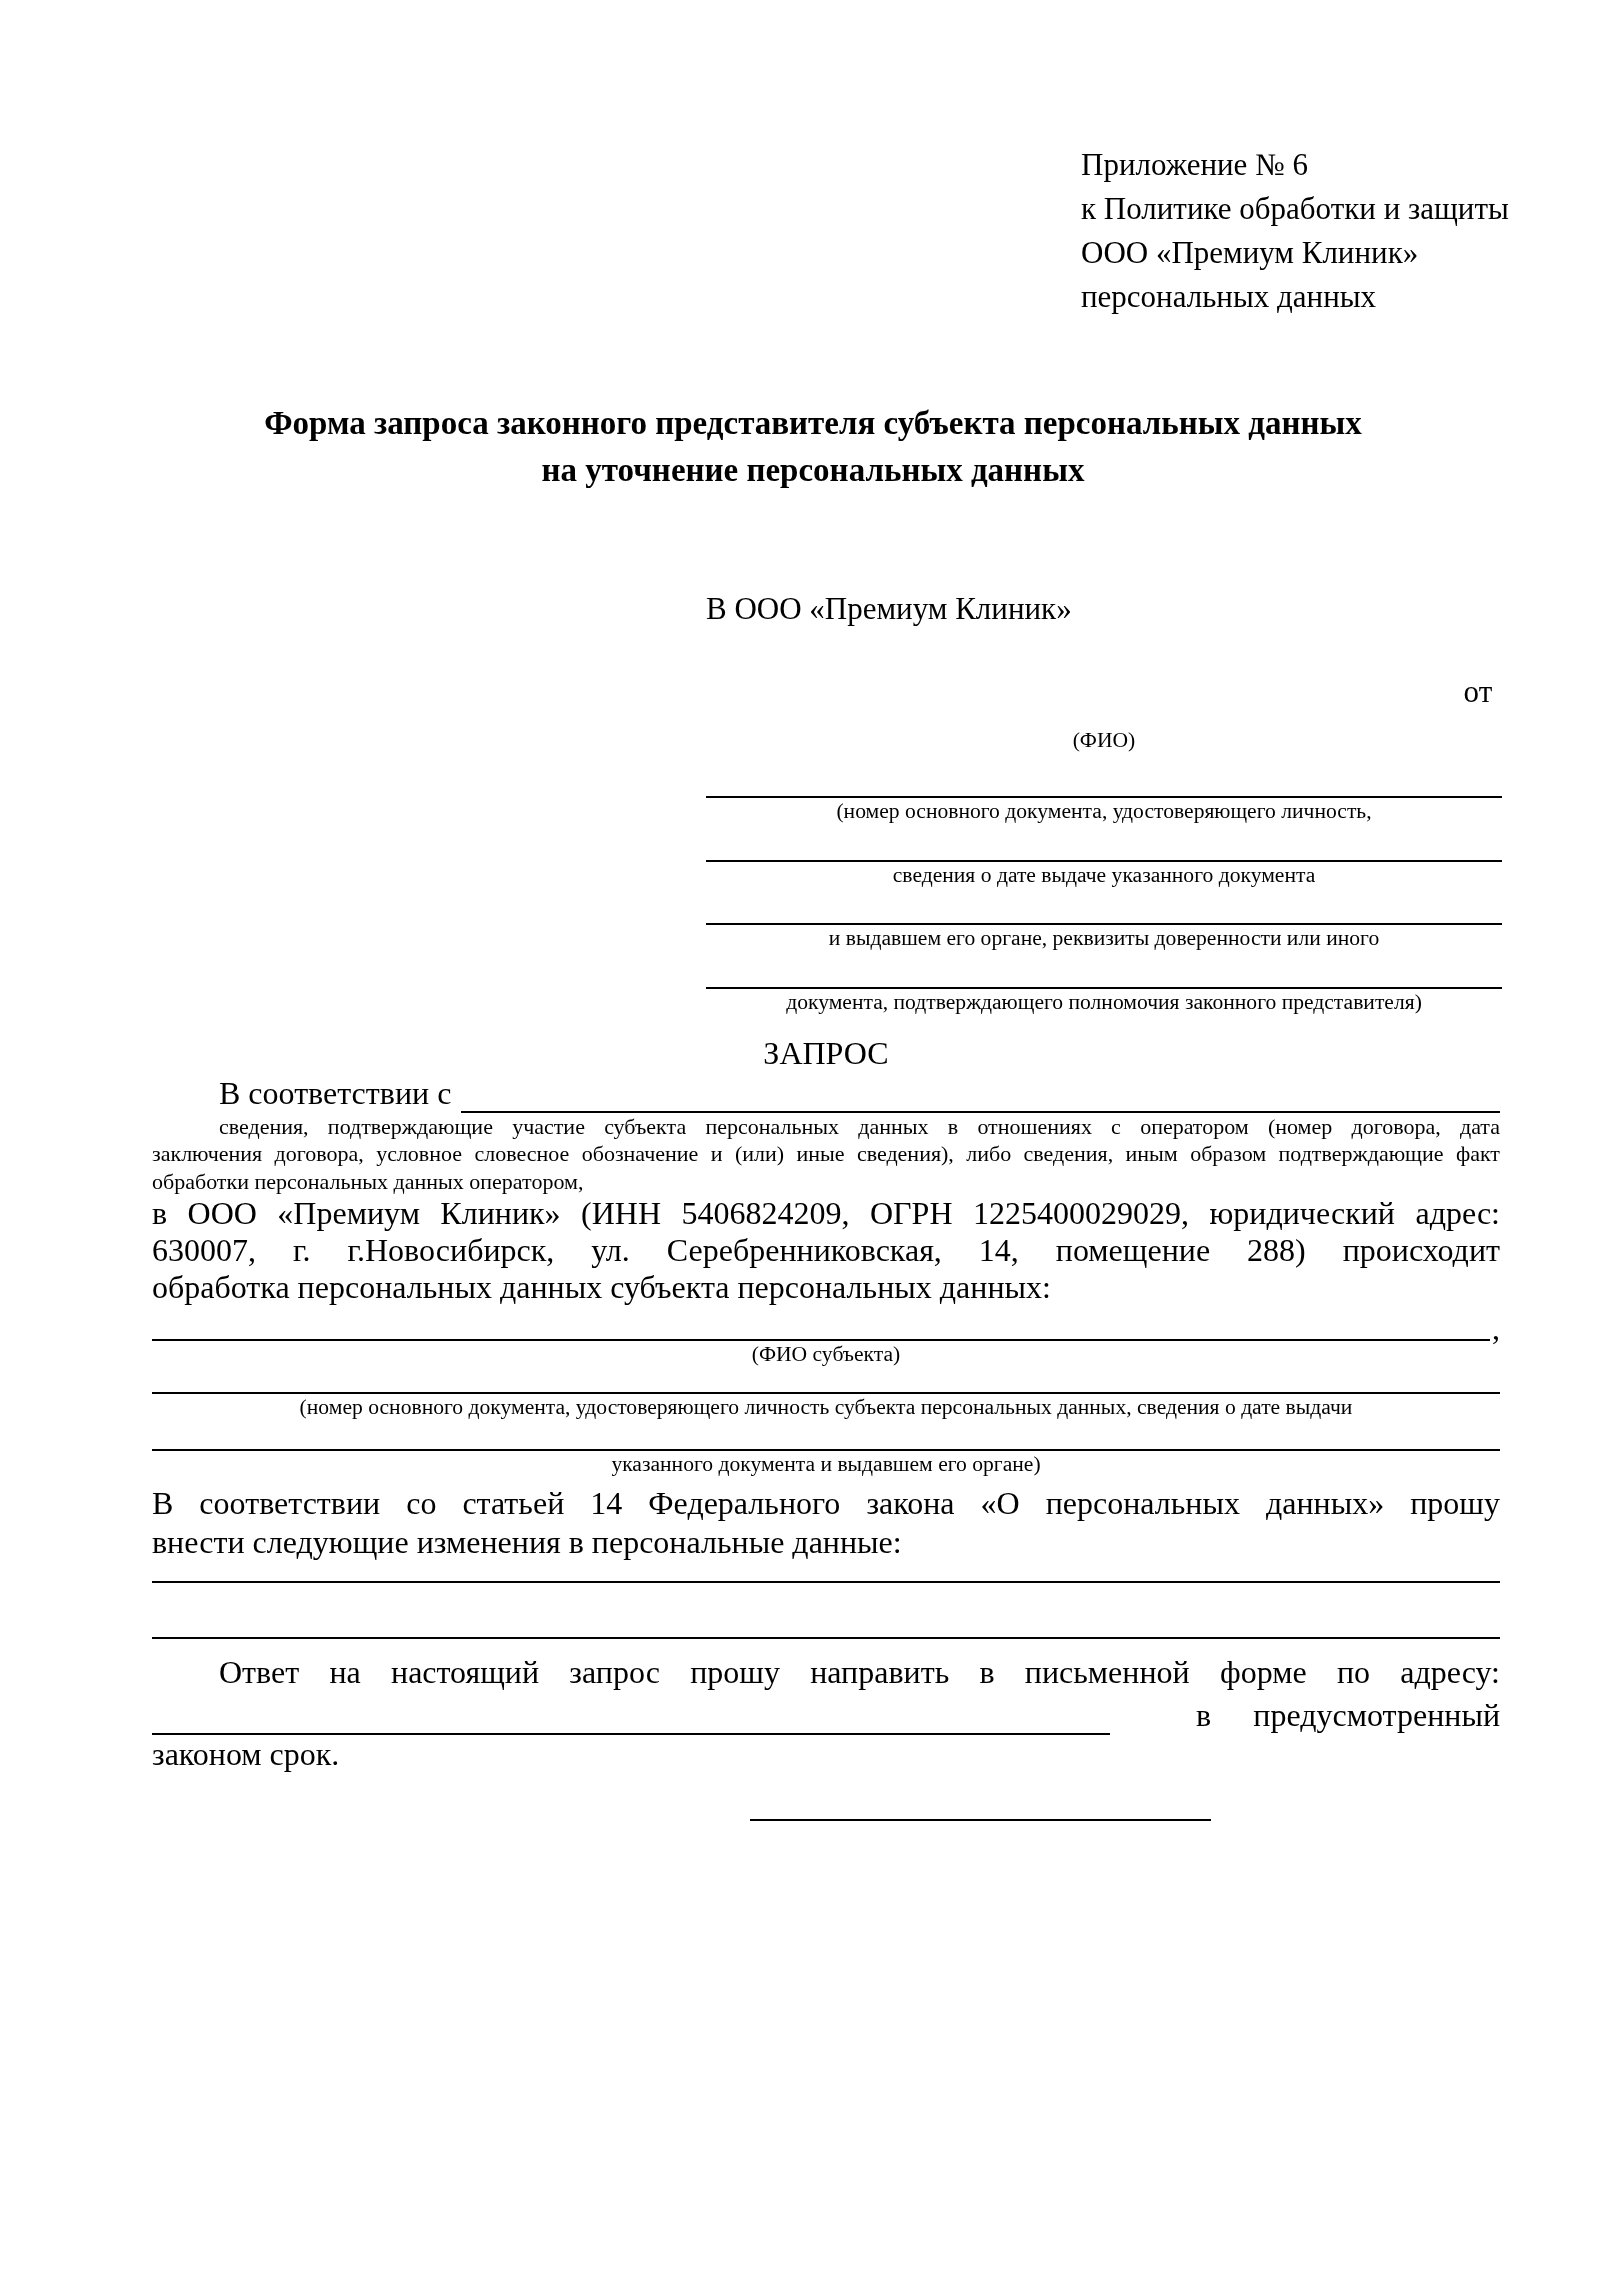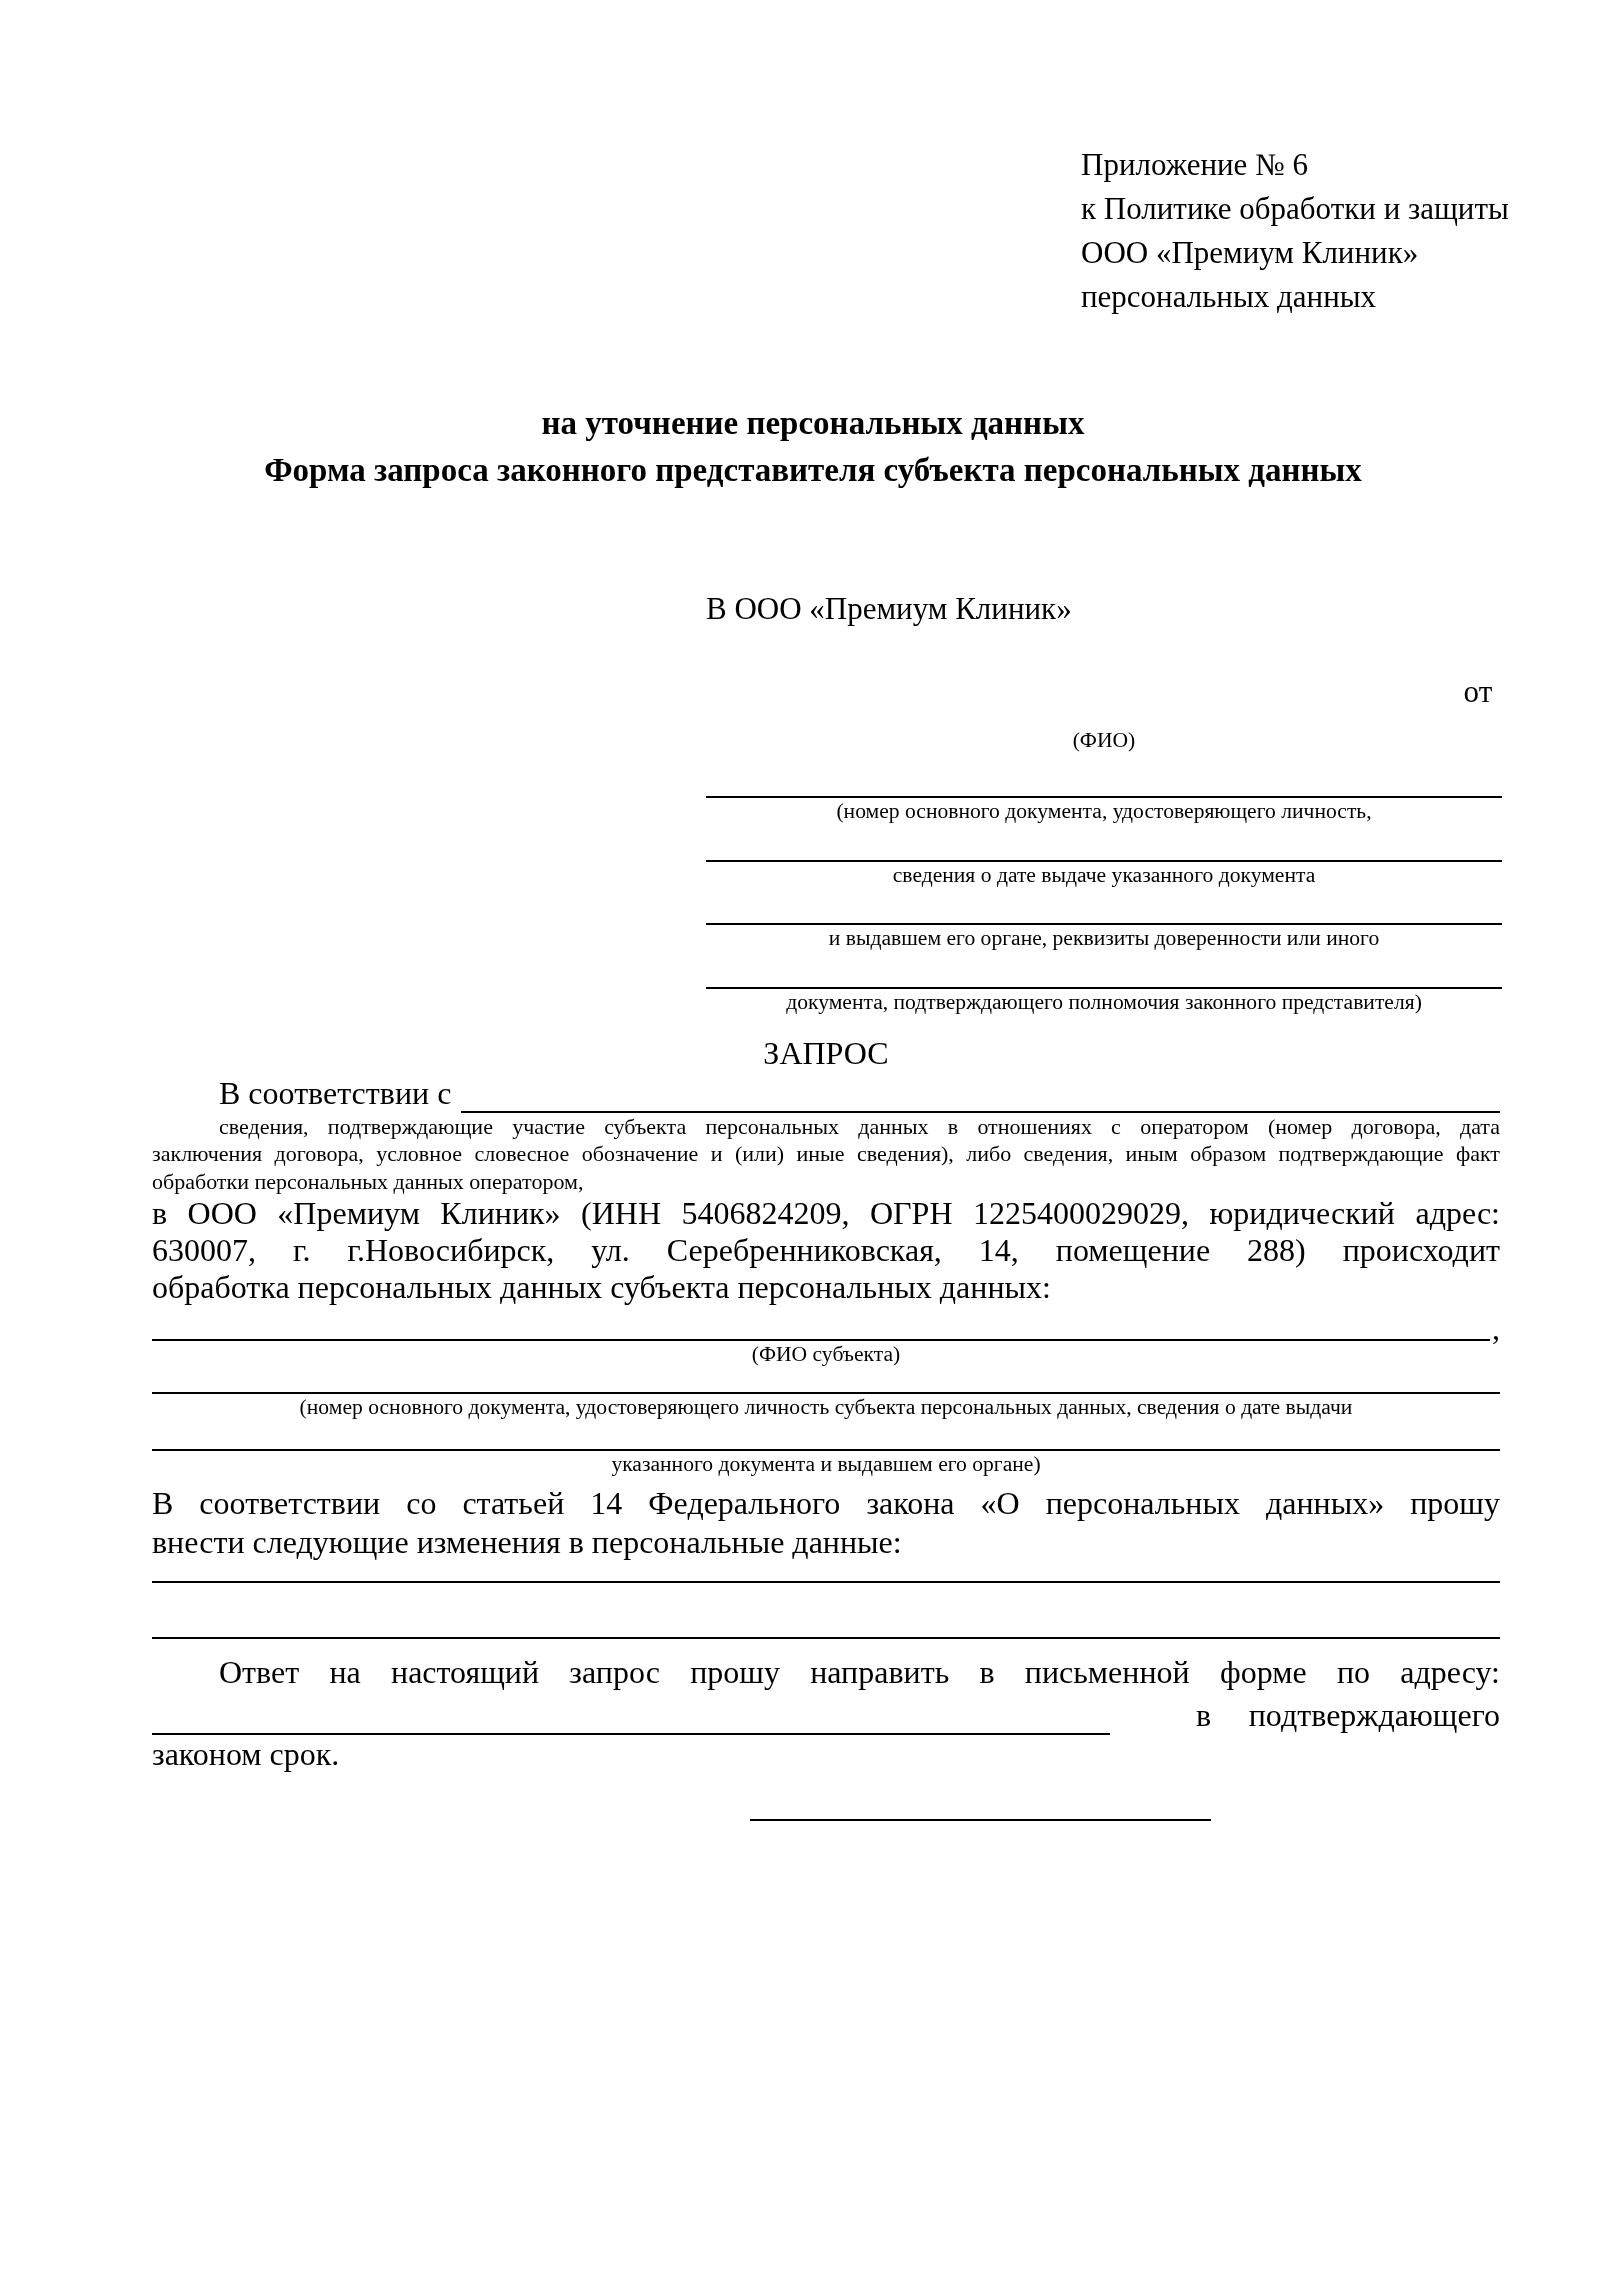--- a/index.html
+++ b/index.html
@@ -108,22 +108,22 @@
 <div class="page">
 
   <div class="annex">
     <div>Приложение № 6</div>
     <div>к Политике обработки и защиты</div>
     <div>ООО «Премиум Клиник»</div>
     <div>персональных данных</div>
   </div>
 
   <div class="title">
+    <div>Форма запроса законного представителя субъекта персональных данных</div>
     <div>на уточнение персональных данных</div>
-    <div>Форма запроса законного представителя субъекта персональных данных</div>
   </div>
 
   <div class="addr">
     <div class="to">В ООО «Премиум Клиник»</div>
     <div class="from-row">
       <span class="label">от</span>
       <span class="fill"></span>
     </div>
     <div class="cap">(ФИО)</div>
     <div class="blank bh45"></div>
@@ -173,21 +173,21 @@
       <div>внести следующие изменения в персональные данные:</div>
     </div>
 
     <div class="blank bh22"></div>
     <div class="blank bh57"></div>
 
     <div class="para mt14">
       <div class="stretch indent">Ответ на настоящий запрос прошу направить в письменной форме по адресу:</div>
       <div class="reply-line2">
         <span class="reply-fill"></span>
-        <span class="reply-tail">в подтверждающего</span>
+        <span class="reply-tail">в предусмотренный</span>
       </div>
       <div>законом срок.</div>
     </div>
   </div>
 
   <div class="footer">
     <span class="date-line">«___» ________20__г.</span>
     <span class="sig-group">
       <span class="sig-line"></span>
       <span class="sig-cap">(подпись)</span>

